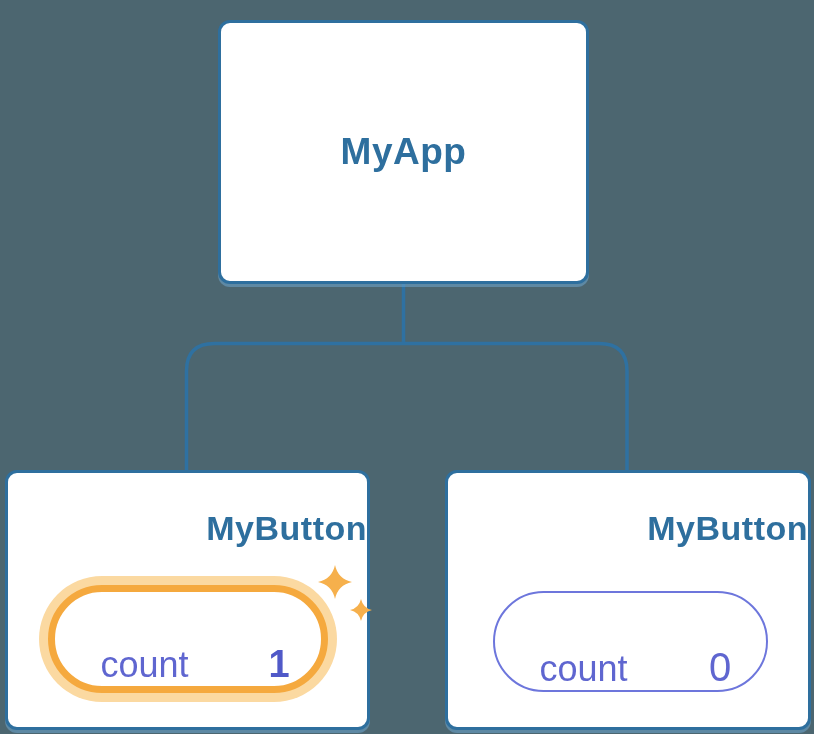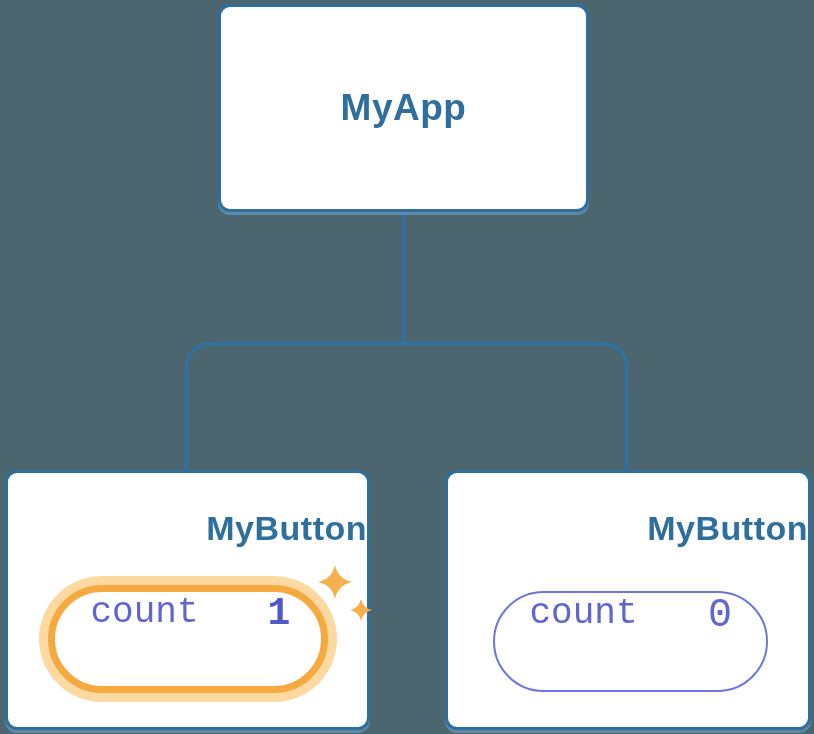--- a/index.html
+++ b/index.html
@@ -20,22 +20,22 @@
   .card {
     position: absolute;
     background: #ffffff;
     border: 3px solid #2e6f9e;
     border-radius: 12px;
     box-shadow: 0 3px 0 rgba(110, 165, 208, 0.55);
     box-sizing: border-box;
     z-index: 1;
   }
   .card-root {
-    left: 218px; top: 4px;
-    width: 371px; height: 208px;
+    left: 218px; top: 20px;
+    width: 371px; height: 264px;
     display: flex;
     align-items: center;
     justify-content: center;
   }
   .card-child-left {
     left: 5px; top: 470px;
     width: 365px; height: 260px;
   }
   .card-child-right {
     left: 445px; top: 470px;
@@ -52,23 +52,22 @@
     left: 0; right: 0;
     top: 36px;
     text-align: right;
     font-size: 34px;
   }
   .state-pill {
     position: absolute;
     background: #ffffff;
     box-sizing: border-box;
     display: flex;
-    align-items: flex-start;
+    align-items: flex-end;
     overflow: hidden;
-    font-family: Liberation Mono, monospace;
   }
   .pill-highlighted {
     left: 40px; top: 112px;
     width: 280px; height: 108px;
     border: 7px solid #f5a93e;
     border-radius: 60px;
     box-shadow: 0 0 0 9px #fbd9a1;
   }
   .pill-plain {
     left: 45px; top: 118px;

